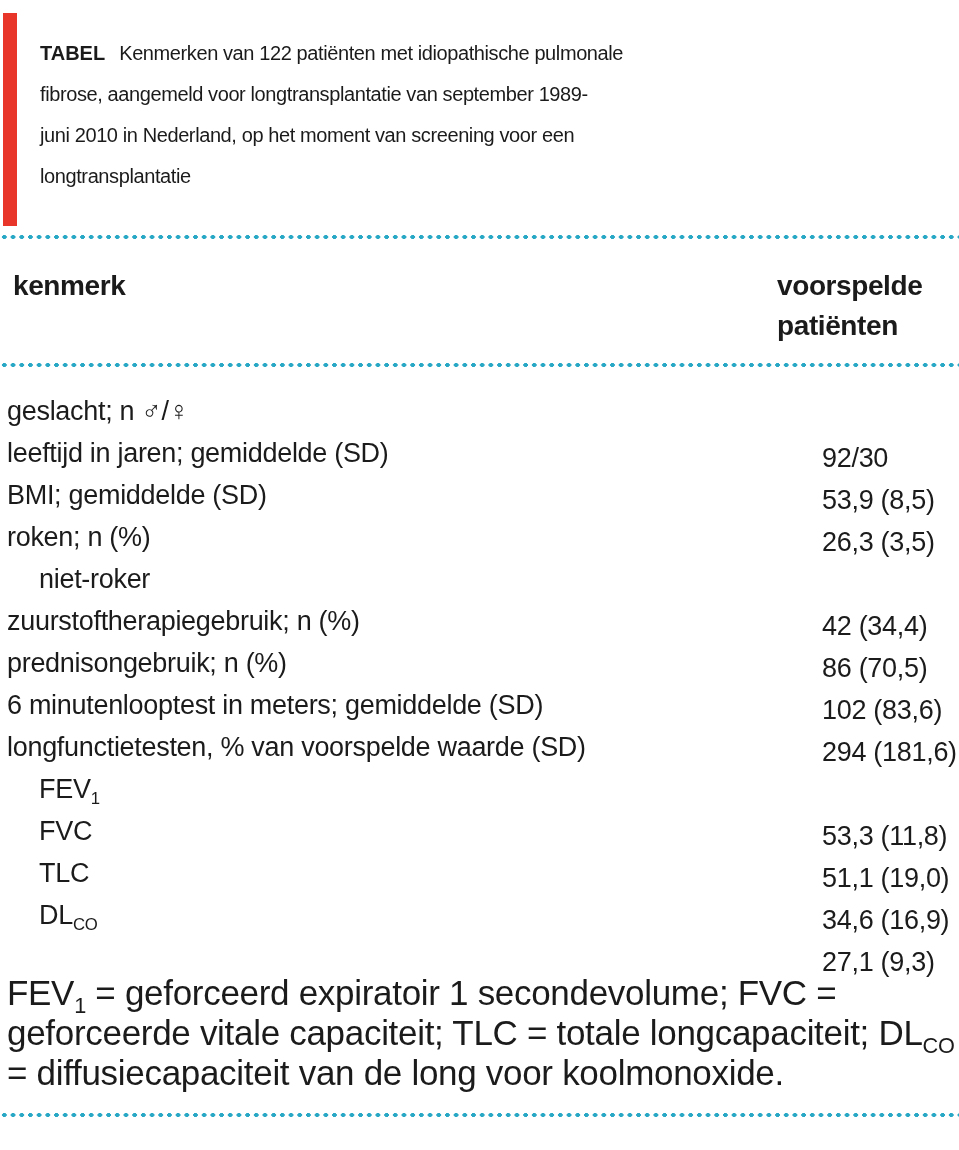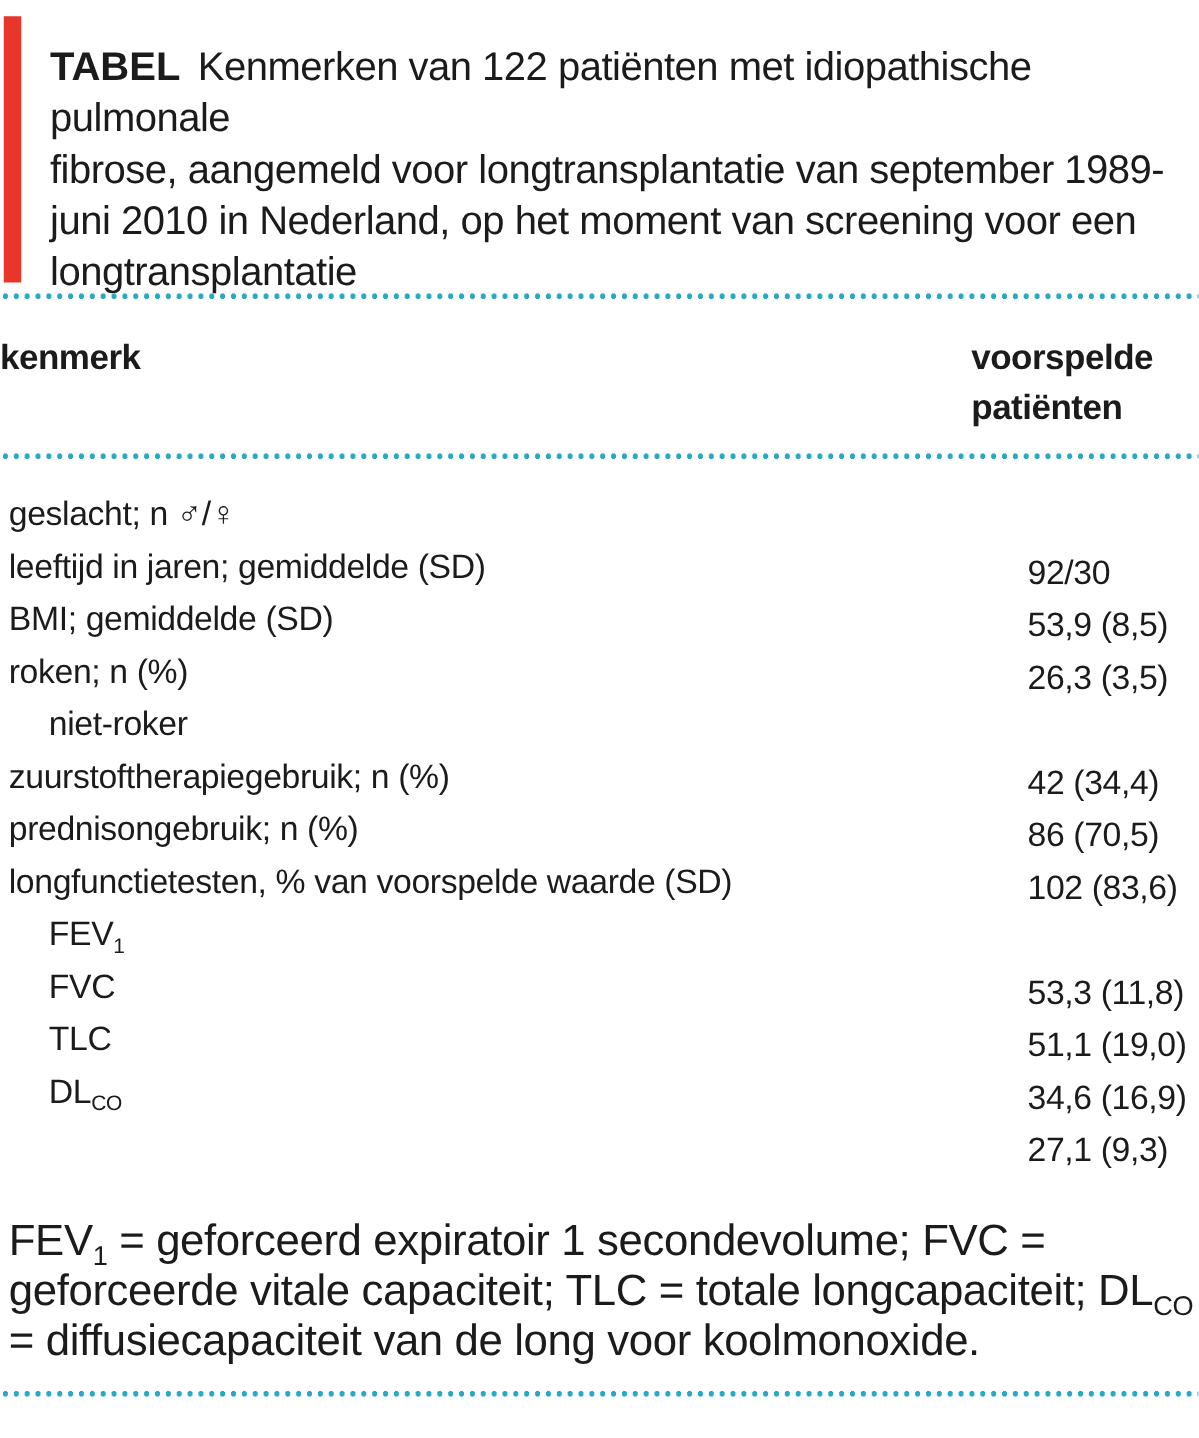--- a/index.html
+++ b/index.html
@@ -15,40 +15,40 @@
     background:#fff;
     color:var(--ink);
     font-family:"Liberation Sans","DejaVu Sans",sans-serif;
   }
   .red-bar{
     position:absolute;left:3px;top:13px;width:14px;height:213px;
     background:var(--red);
   }
   .caption{
     position:absolute;left:40px;top:33px;width:908px;
-    font-size:32px;line-height:41px;letter-spacing:-0.4px;
+    font-size:20px;line-height:41px;letter-spacing:-0.4px;
     white-space:pre-line;
   }
   .tabel{font-weight:700;letter-spacing:0;margin-right:14px;}
   .dotted{
     position:absolute;left:0;width:959px;height:6px;
     background-image:radial-gradient(circle 2.2px at center,var(--teal) 95%,rgba(0,0,0,0) 100%);
     background-size:8.7px 6px;
     background-repeat:repeat-x;
     background-position:left center;
   }
   .d1{top:234px;}
   .d2{top:362px;}
   .d3{top:1112px;}
   .col-head{
     position:absolute;top:266px;
     font-size:28px;line-height:40px;font-weight:700;letter-spacing:-0.4px;
     white-space:pre-line;
   }
-  .col-head.left{left:0;text-align:right;}
+  .col-head.left{left:13px;text-align:right;}
   .col-head.right{left:777px;width:182px;}
   .rows{position:absolute;left:0;top:390px;width:959px;}
   .row{
     position:relative;height:42px;
     font-size:27px;line-height:42px;letter-spacing:-0.3px;
   }
   .row .label{position:absolute;left:7px;top:0;white-space:nowrap;}
   .row .label.indent{left:39px;}
   .row .value{position:absolute;left:822px;top:0;white-space:nowrap;margin-top:47px;}
   sub{font-size:0.62em;line-height:0;}
@@ -106,20 +106,24 @@
   <div class="row">
     <span class="label">zuurstoftherapiegebruik; n (%)</span>
     <span class="value">86 (70,5)</span>
   </div>
 
   <div class="row">
     <span class="label">prednisongebruik; n (%)</span>
     <span class="value">102 (83,6)</span>
   </div>
 
+  <div class="row">
+    <span class="label">6 minutenlooptest in meters; gemiddelde (SD)</span>
+    <span class="value">294 (181,6)</span>
+  </div>
 
   <div class="row">
     <span class="label">longfunctietesten, % van voorspelde waarde (SD)</span>
     <span class="value"></span>
   </div>
 
   <div class="row">
     <span class="label indent">FEV<sub>1</sub></span>
     <span class="value">53,3 (11,8)</span>
   </div>

